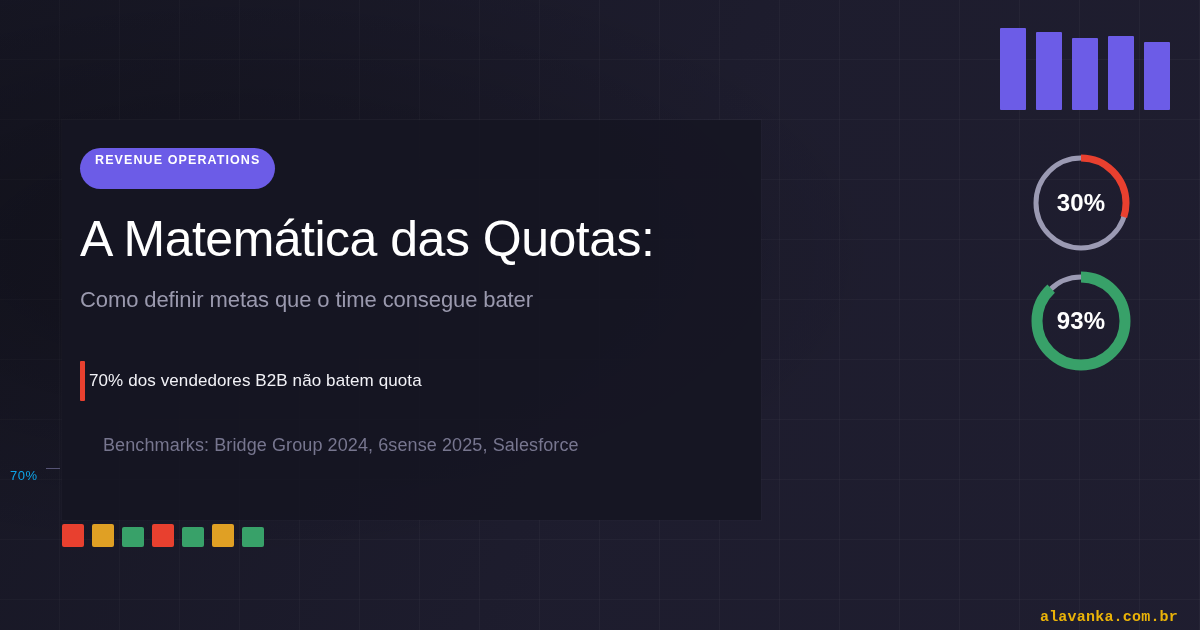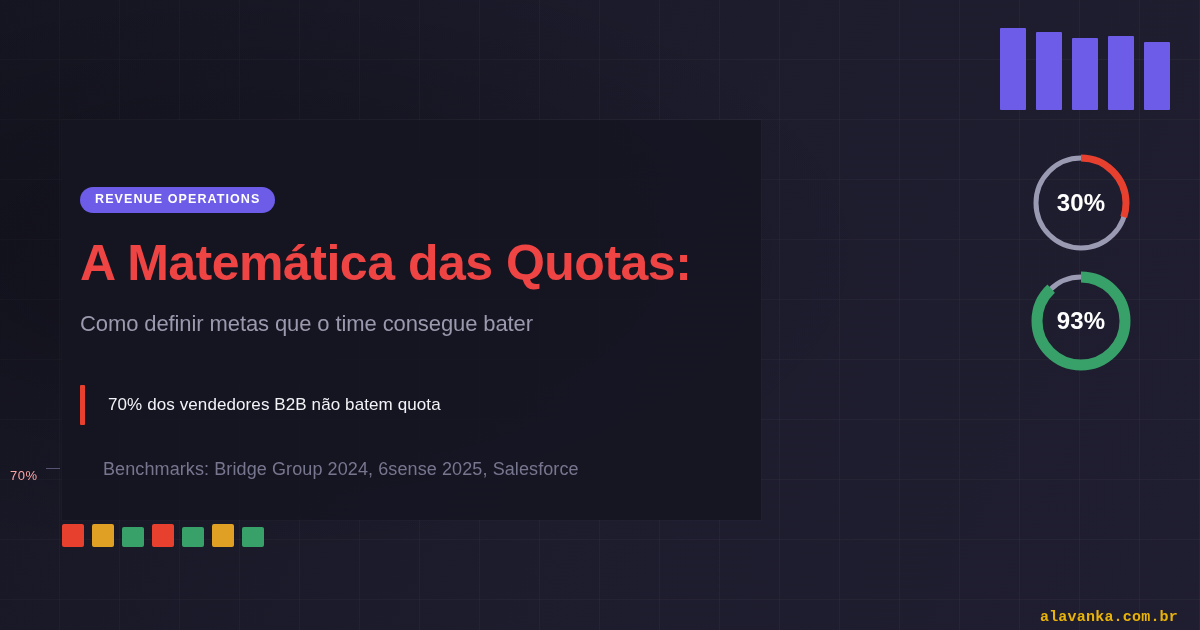--- a/index.html
+++ b/index.html
@@ -73,21 +73,21 @@
   #donut-88 { left: 1026px; top: 266px; width: 110px; height: 110px; }
 
   
   #axis-label {
     position: absolute;
     left: 10px;
     top: 468px;
     display: flex;
     align-items: flex-start;
     gap: 8px;
-    color: #fca5a5;
+    color: #0ea5e9;
     font-size: 13px;
     letter-spacing: 0.5px;
   }
   #axis-label .tick {
     display: block;
     width: 14px;
     height: 1px;
     background: #55melhor;
     background: #565475;
   }
@@ -119,47 +119,46 @@
   #card-inner {
     padding: 28px 40px 0 18px;
   }
   #badge {
     display: inline-block;
     background: #6c5ce7;
     color: #ffffff;
     font-size: 12.5px;
     font-weight: 700;
     letter-spacing: 1.1px;
-    padding: 6px 15px 7px;
+    padding: 6px 15px 22px;
     border-radius: 999px;
     line-height: 1;
-    margin-top: 39px;
   }
   #title {
     margin: 22px 0 0;
-    color: #ef4444;
+    color: #ffffff;
     font-size: 50px;
-    font-weight: 700;
+    font-weight: 400;
     line-height: 1.13;
     letter-spacing: -0.5px;
     font-family: "Liberation Sans Narrow", "Liberation Sans", sans-serif;
   }
   #title .line { display: block; }
   #subtitle {
     margin: 20px 0 12px;
     color: #9a99ae;
     font-size: 22px;
     font-weight: 400;
     letter-spacing: -0.1px;
   }
   #stat {
     margin-top: 48px;
     display: flex;
     align-items: center;
-    gap: 23px;
+    gap: 4px;
   }
   #stat .accent {
     width: 5px;
     height: 40px;
     background: #e8402f;
     border-radius: 1px;
     flex: none;
   }
   #stat .stat-text {
     color: #f2f2f7;

